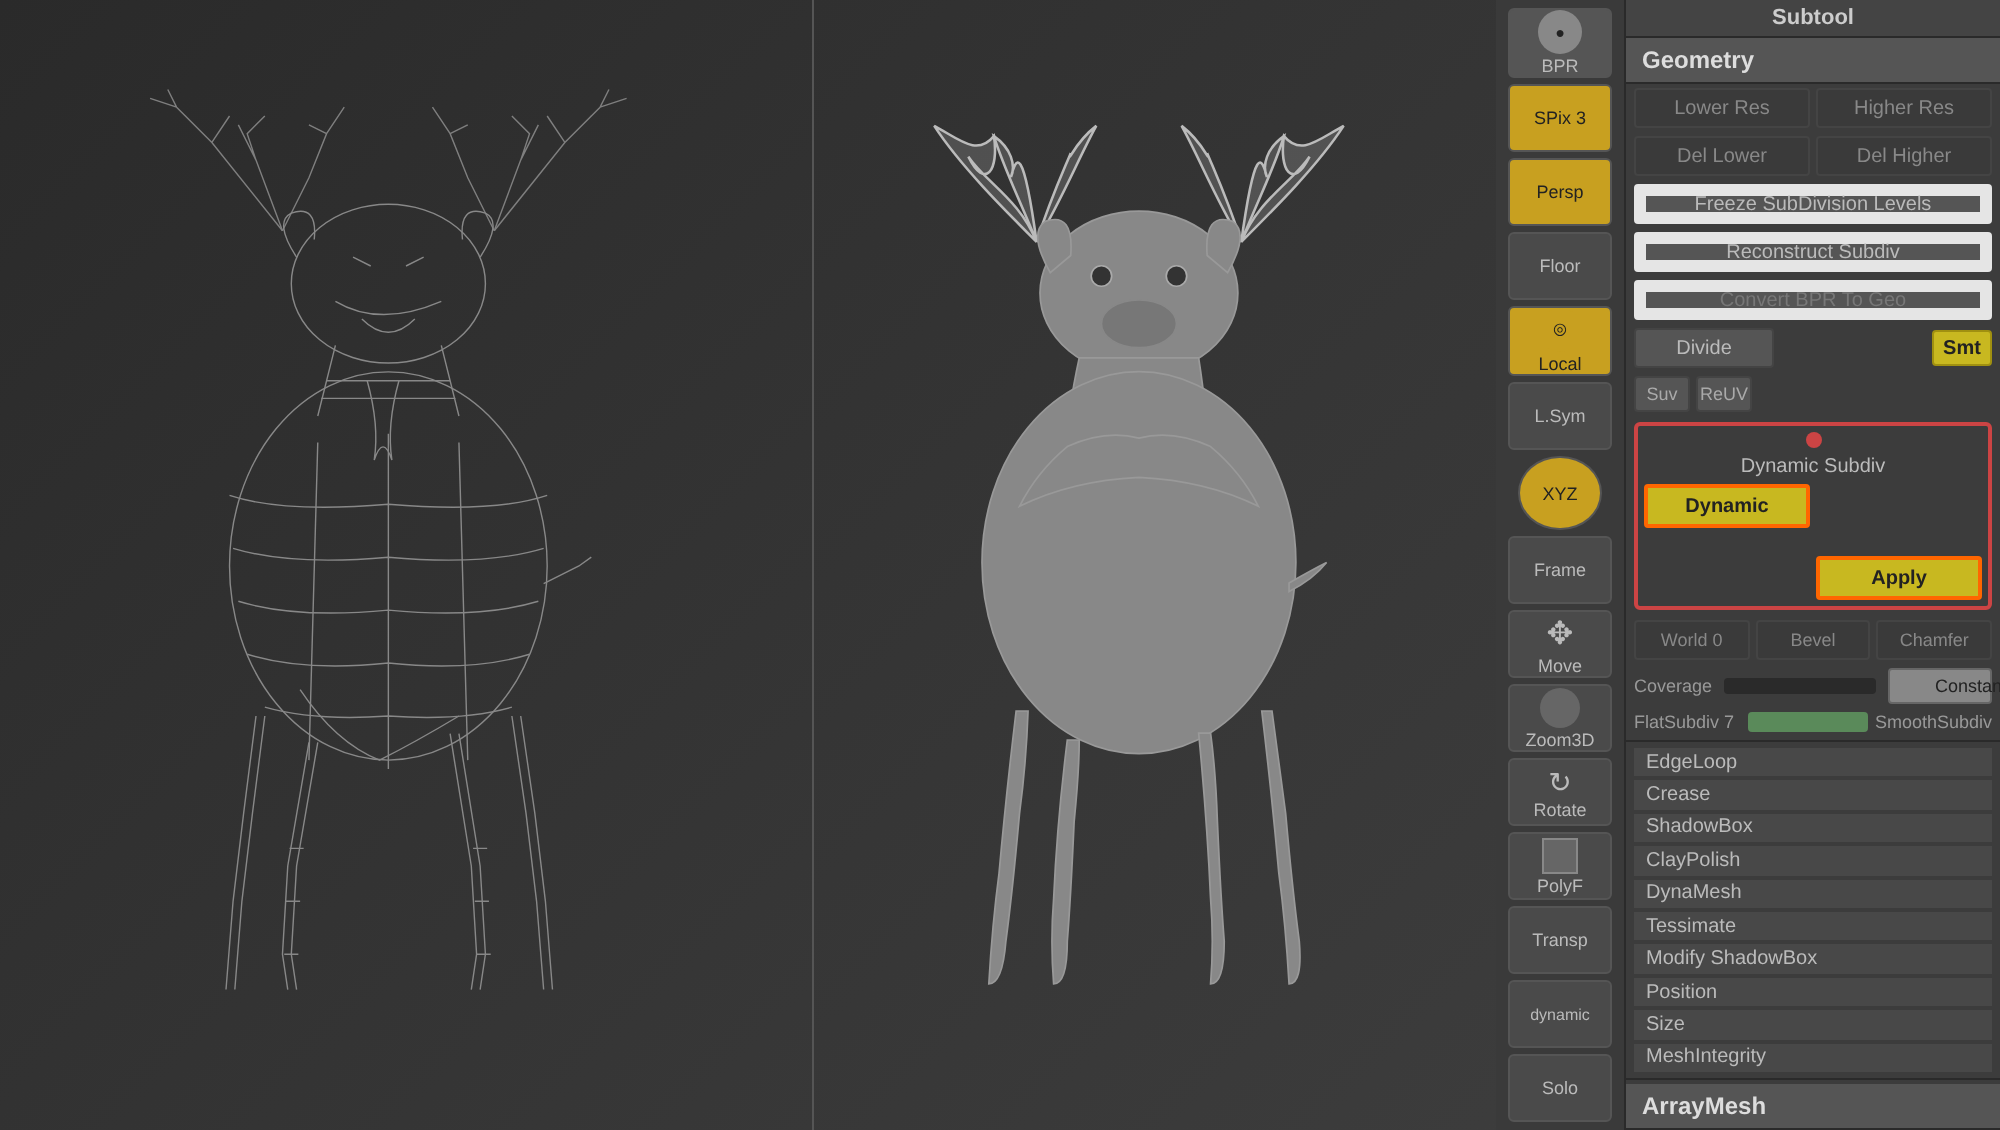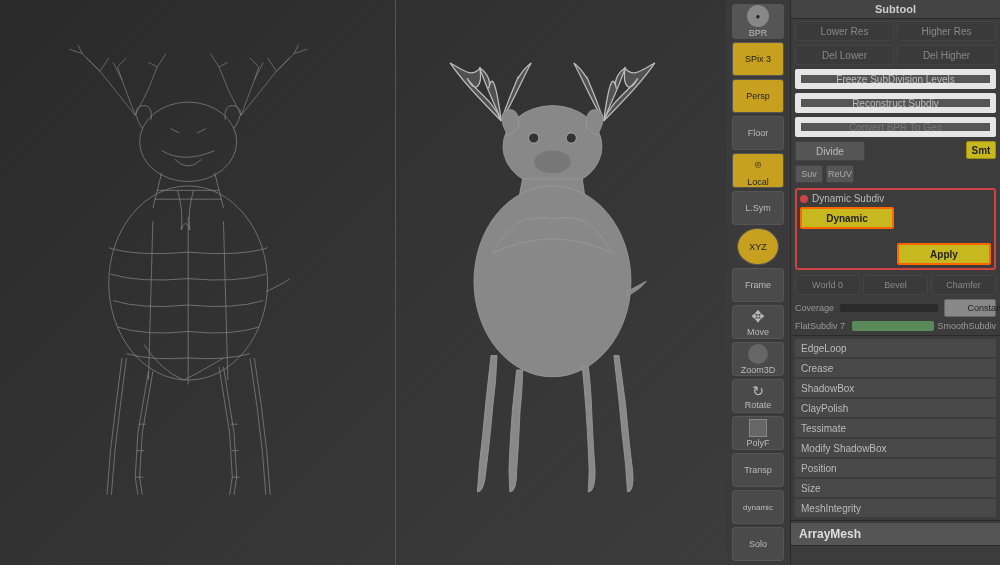--- a/index.html
+++ b/index.html
@@ -30,21 +30,21 @@
       text-align: center;
       gap: 1px;
     }
     .tb-btn.yellow {
       background: #c8a020;
       color: #222;
     }
 
     
     .right-panel {
-      width: 210px;
+      width: 188px;
       background: #3c3c3c;
       display: flex;
       flex-direction: column;
       border-left: 1px solid #2a2a2a;
       overflow-y: auto;
       overflow-x: hidden;
     }
 
     .right-panel::-webkit-scrollbar {
       width: 4px;
@@ -154,21 +154,21 @@
       color: #bbb;
       font-size: 10px;
       display: flex;
       align-items: center;
       justify-content: center;
       cursor: pointer;
     }
 
     .smt-row {
       display: flex;
-      align-items: flex-start;
+      align-items: center;
       padding: 2px 4px;
       gap: 2px;
     }
 
     .smt-btn {
       width: 30px;
       height: 18px;
       background: #c8b820;
       border: 1px solid #a09010;
       border-radius: 2px;
@@ -201,20 +201,21 @@
       margin: 3px 4px;
       border-radius: 3px;
       padding: 3px;
     }
 
     .dynamic-subdiv-header {
       display: flex;
       align-items: center;
       gap: 4px;
       margin-bottom: 3px;
+      flex-direction: column;
     }
 
     .red-dot {
       width: 8px;
       height: 8px;
       background: #cc4444;
       border-radius: 50%;
     }
 
     .dynamic-subdiv-title {
@@ -563,20 +564,23 @@
 
     </div>
   </div>
 
   <div class="right-panel">
 
     <div class="panel-section-header">
       <span>Subtool</span>
     </div>
 
+    <div class="geometry-header">
+      <span>Geometry</span>
+    </div>
 
     <div class="panel-row">
       <div class="panel-btn dark">
         <span>Lower Res</span>
       </div>
       <div class="panel-btn dark">
         <span>Higher Res</span>
       </div>
     </div>
 
@@ -670,20 +674,23 @@
     <div class="list-btn">
       <span>Crease</span>
     </div>
     <div class="list-btn">
       <span>ShadowBox</span>
     </div>
     <div class="list-btn">
       <span>ClayPolish</span>
     </div>
     <div class="list-btn">
+      <span>DynaMesh</span>
+    </div>
+    <div class="list-btn">
       <span>Tessimate</span>
     </div>
     <div class="list-btn">
       <span>Modify ShadowBox</span>
     </div>
     <div class="list-btn">
       <span>Position</span>
     </div>
     <div class="list-btn">
       <span>Size</span>

